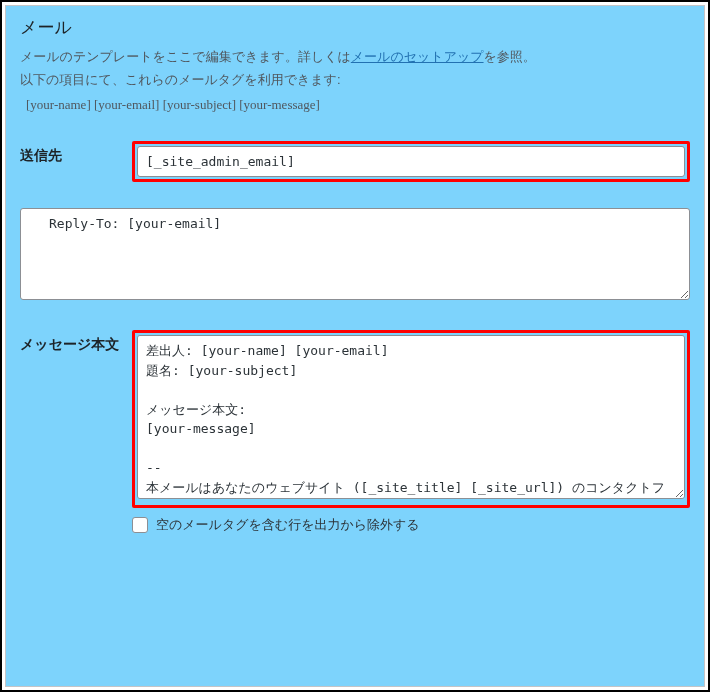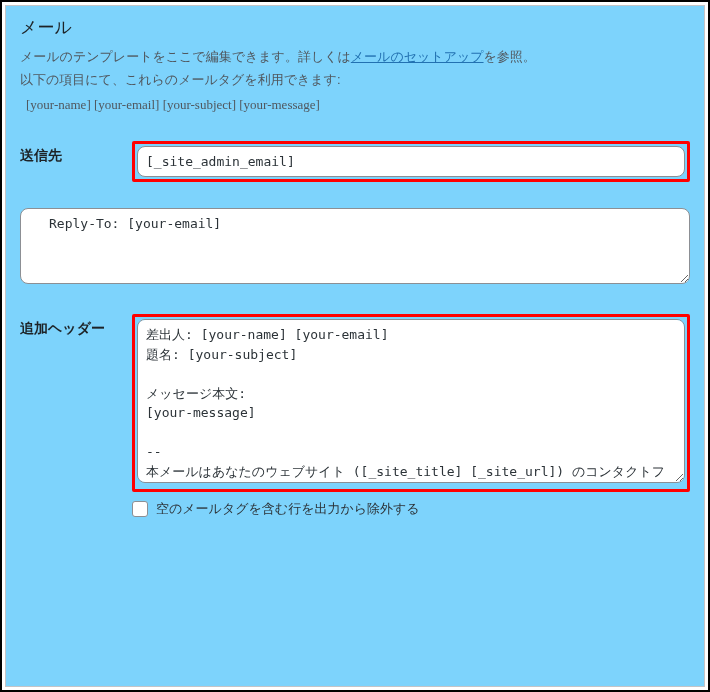--- a/index.html
+++ b/index.html
@@ -67,34 +67,34 @@
     .form-field {
       flex: 1;
     }
     input[type="text"], textarea {
       width: 100%;
       font-family: Consolas, Monaco, monospace;
       font-size: 13px;
       color: #2c3338;
       background: #fff;
       border: 1px solid #8c8f94;
-      border-radius: 8px;
+      border-radius: 3px;
       padding: 5px 8px;
       line-height: 1.5;
     }
     textarea { resize: vertical; }
     .highlight-red {
       border: 3px solid #ff0000;
       padding: 2px;
       border-radius: 2px;
     }
     .highlight-red input, .highlight-red textarea {
       border: 1px solid #8c8f94;
     }
-    .ta-headers { height: 76px; padding-left: 28px; }
+    .ta-headers { height: 92px; padding-left: 28px; }
     .ta-body { height: 164px; }
     .checkbox-rows {
       margin-top: 8px;
     }
     .checkbox-row {
       display: flex;
       align-items: center;
       gap: 8px;
       margin-bottom: 8px;
       font-size: 13px;
@@ -134,21 +134,21 @@
 
 
 
       <div class="form-row">
         <div class="form-field">
           <textarea class="ta-headers" style="">Reply-To: [your-email]</textarea>
         </div>
       </div>
 
       <div class="form-row tight">
-        <div class="form-label">追加ヘッダー</div>
+        <div class="form-label">メッセージ本文</div>
         <div class="form-field">
           <div class="highlight-red">
             <textarea class="ta-body" style="">差出人: [your-name] [your-email]
 題名: [your-subject]
 
 メッセージ本文:
 [your-message]
 
 -- 
 本メールはあなたのウェブサイト ([_site_title] [_site_url]) のコンタクトフォームに送信があったことをお知らせするものです。</textarea>

